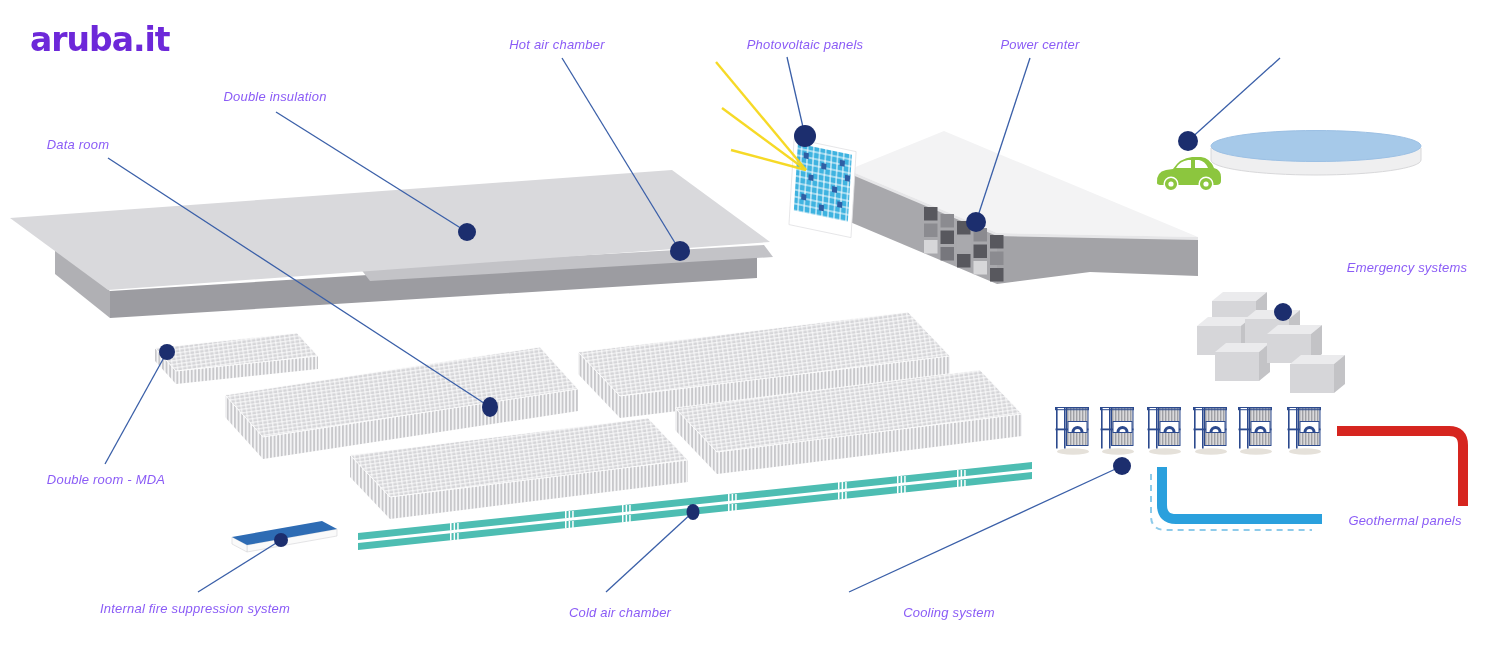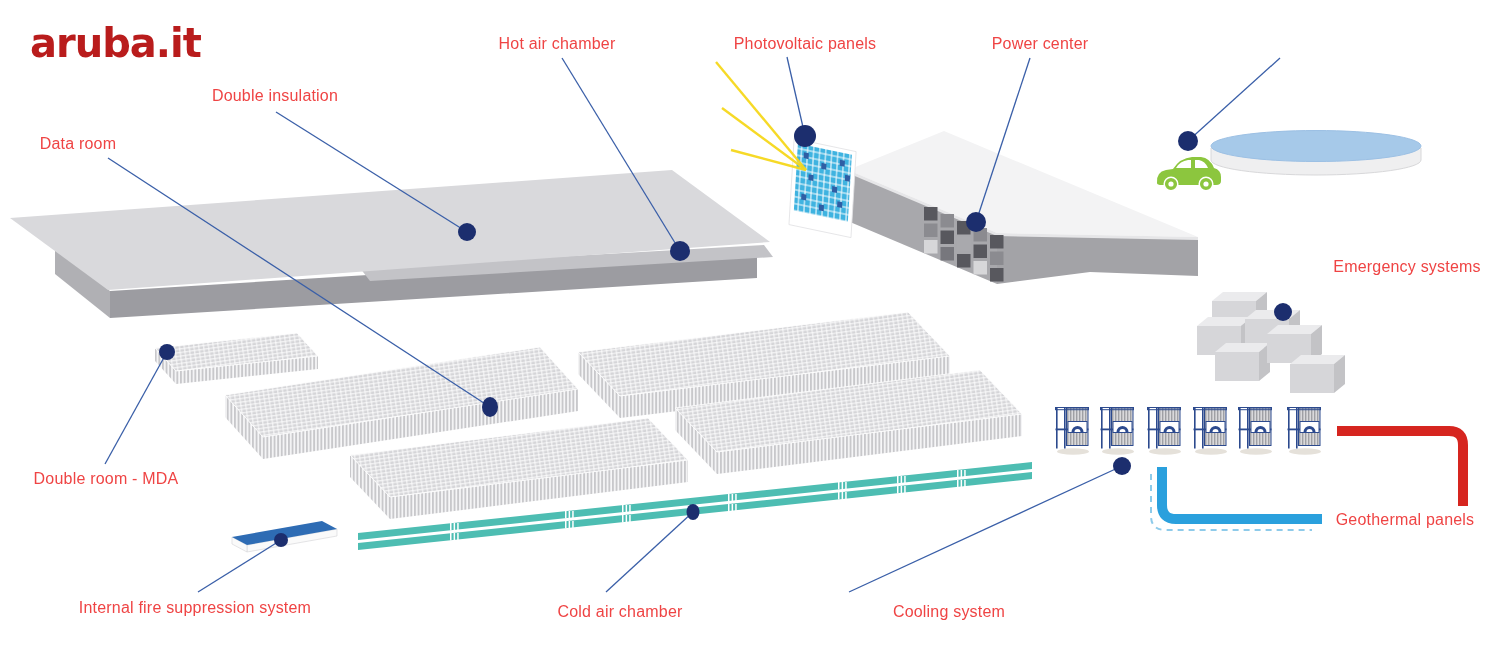--- a/index.html
+++ b/index.html
@@ -1,22 +1,22 @@
 <!DOCTYPE html>
 <html><head>
 <meta charset="utf-8">
 <style>
   html,body{margin:0;padding:0;background:#fff;}
   .stage{position:relative;width:1500px;height:661px;background:#ffffff;overflow:hidden;
          font-family:"Liberation Sans",sans-serif;}
   .stage svg{position:absolute;left:0;top:0;}
-  .callout{position:absolute;transform:translate(-50%,-50%);font-size:16px;
-           color:#ef4444;white-space:nowrap;letter-spacing:.2px;}
-  .logo{position:absolute;left:30px;top:20px;font-size:40px;font-weight:bold;
-        color:#b91c1c;letter-spacing:-1px;font-family:"DejaVu Sans",sans-serif;text-align:center;}
+  .callout{position:absolute;transform:translate(-50%,-50%);font-size:13px;
+           color:#8b5cf6;white-space:nowrap;letter-spacing:.2px;font-style:italic;}
+  .logo{position:absolute;left:30px;top:20px;font-size:33px;font-weight:bold;
+        color:#6d28d9;letter-spacing:-1px;font-family:"DejaVu Sans",sans-serif;text-align:center;}
 </style>
 </head>
 <body>
 
 <div class="stage">
 
 <svg width="1500" height="661" viewBox="0 0 1500 661">
   <defs>
     <pattern id="rackTop" width="4.8" height="3.6" patternUnits="userSpaceOnUse" patternTransform="rotate(-8)">
       <rect width="4.8" height="3.6" fill="#ffffff"></rect>

